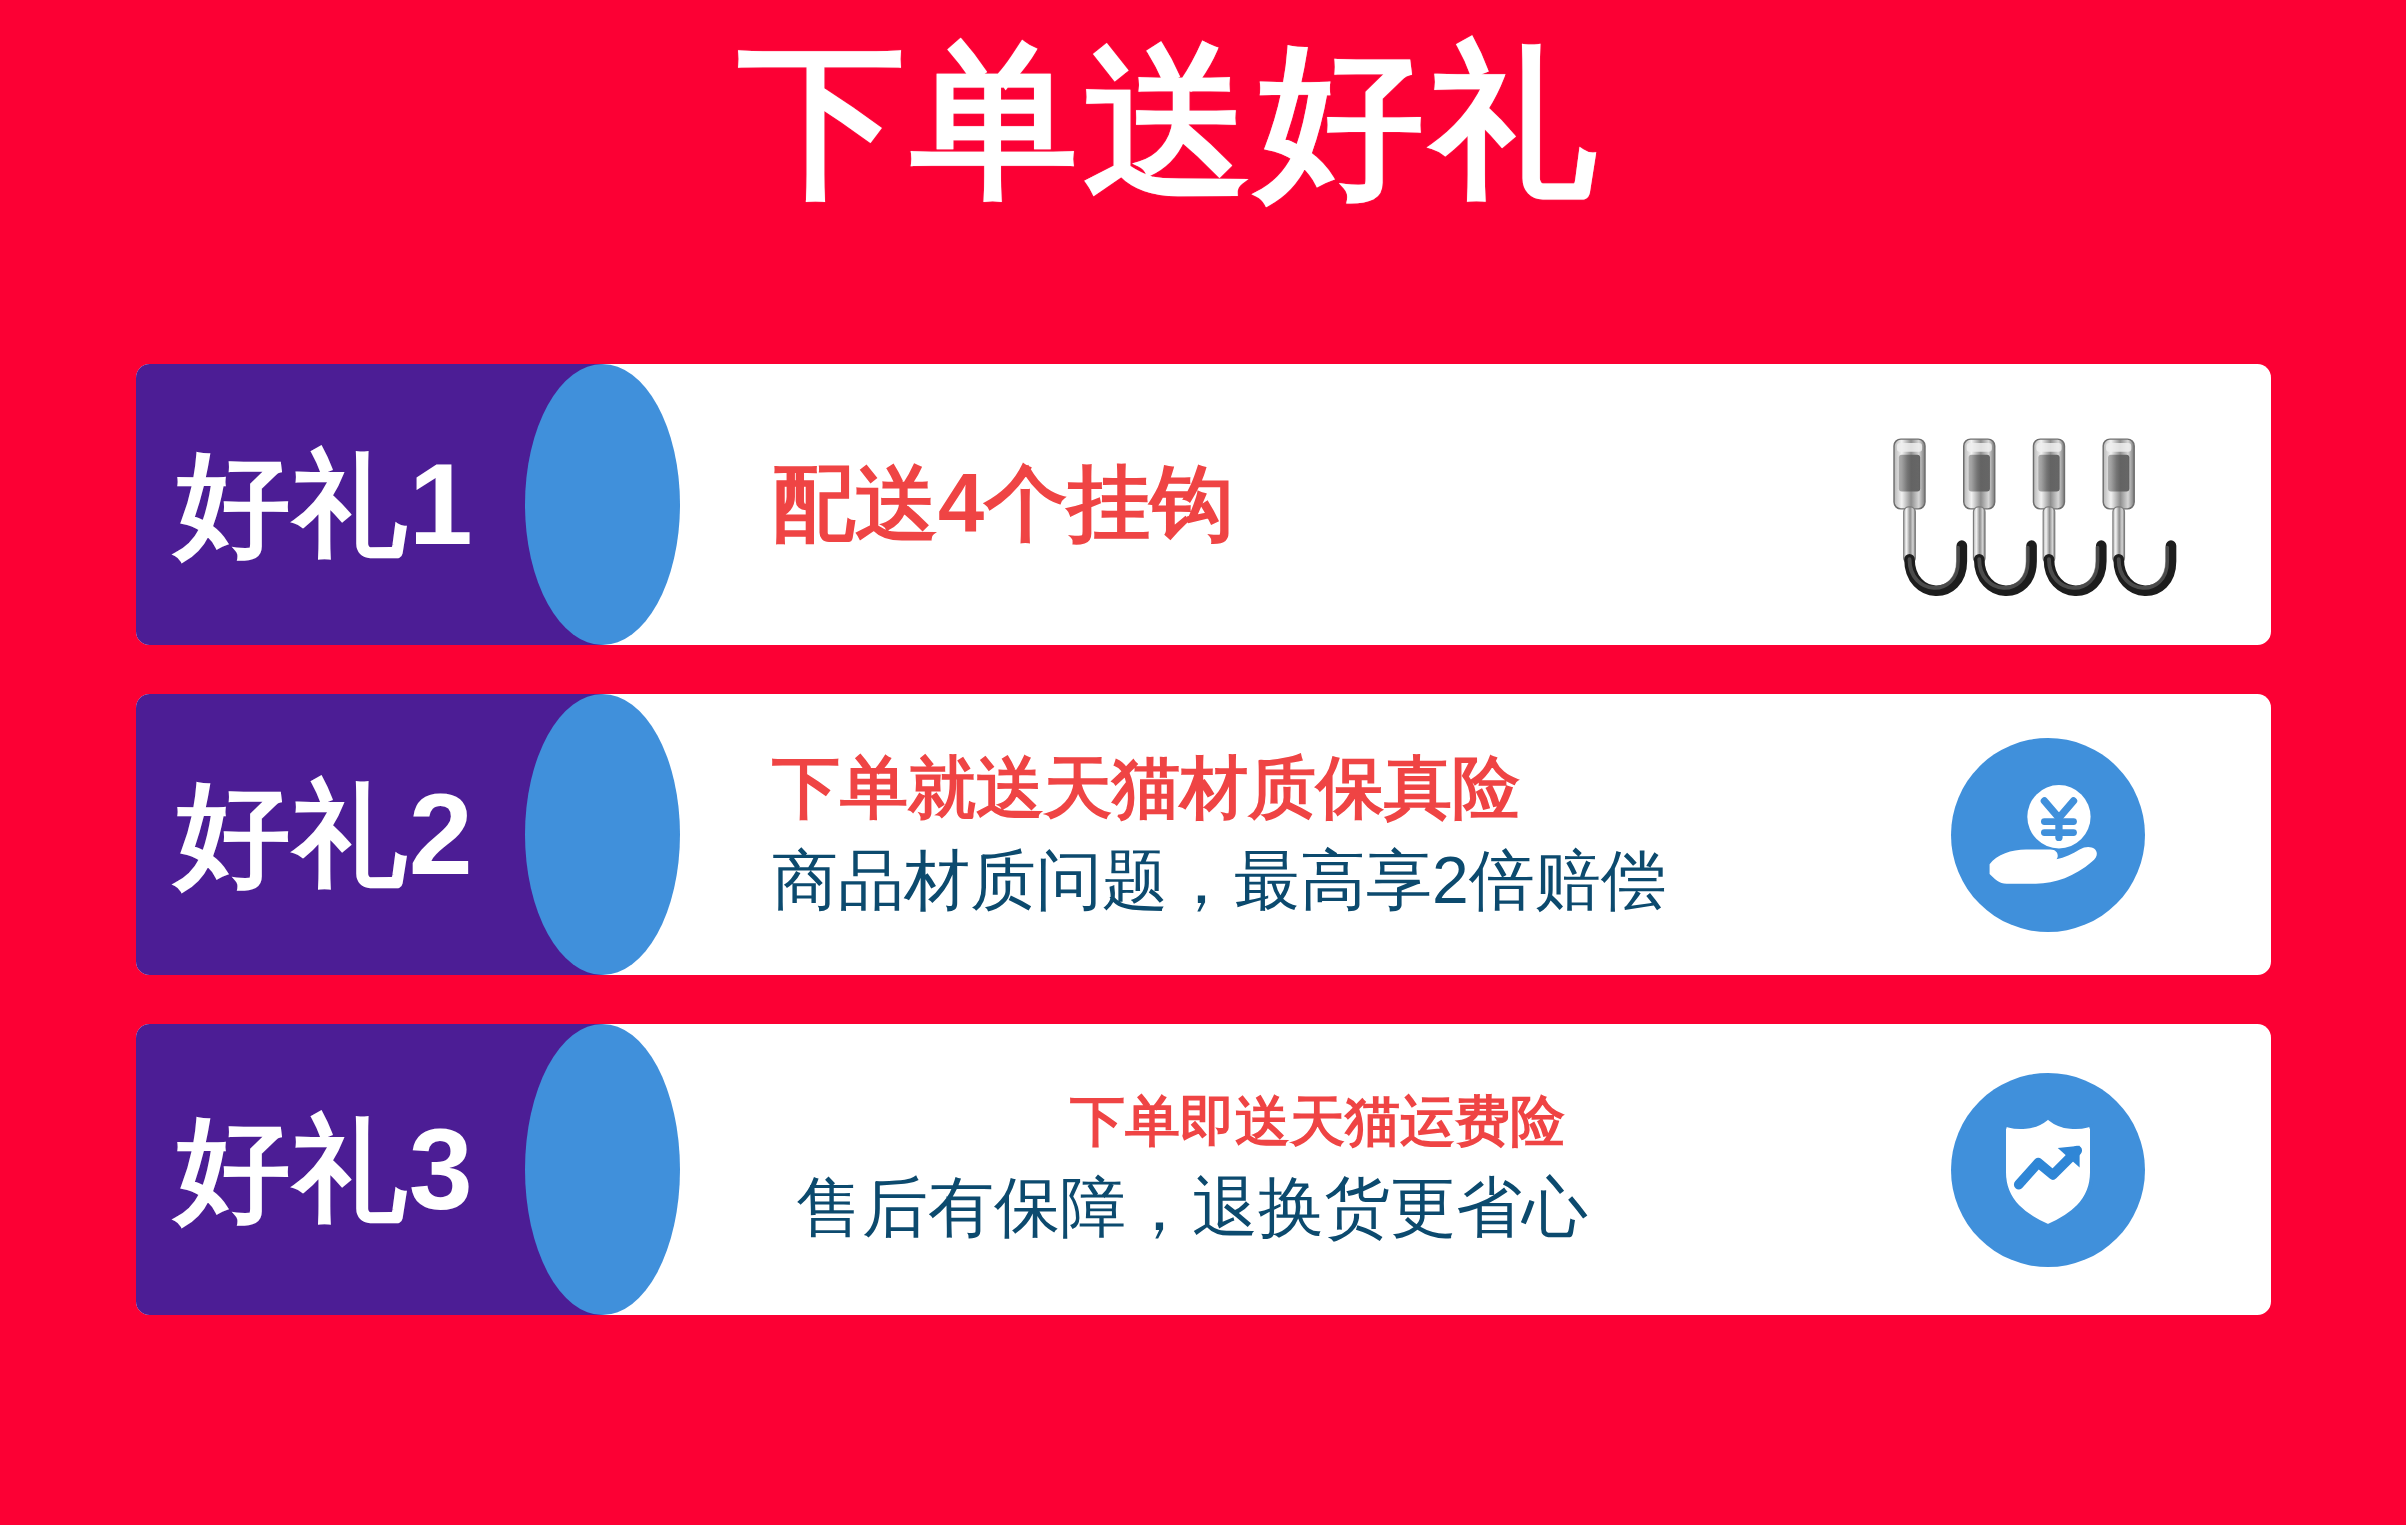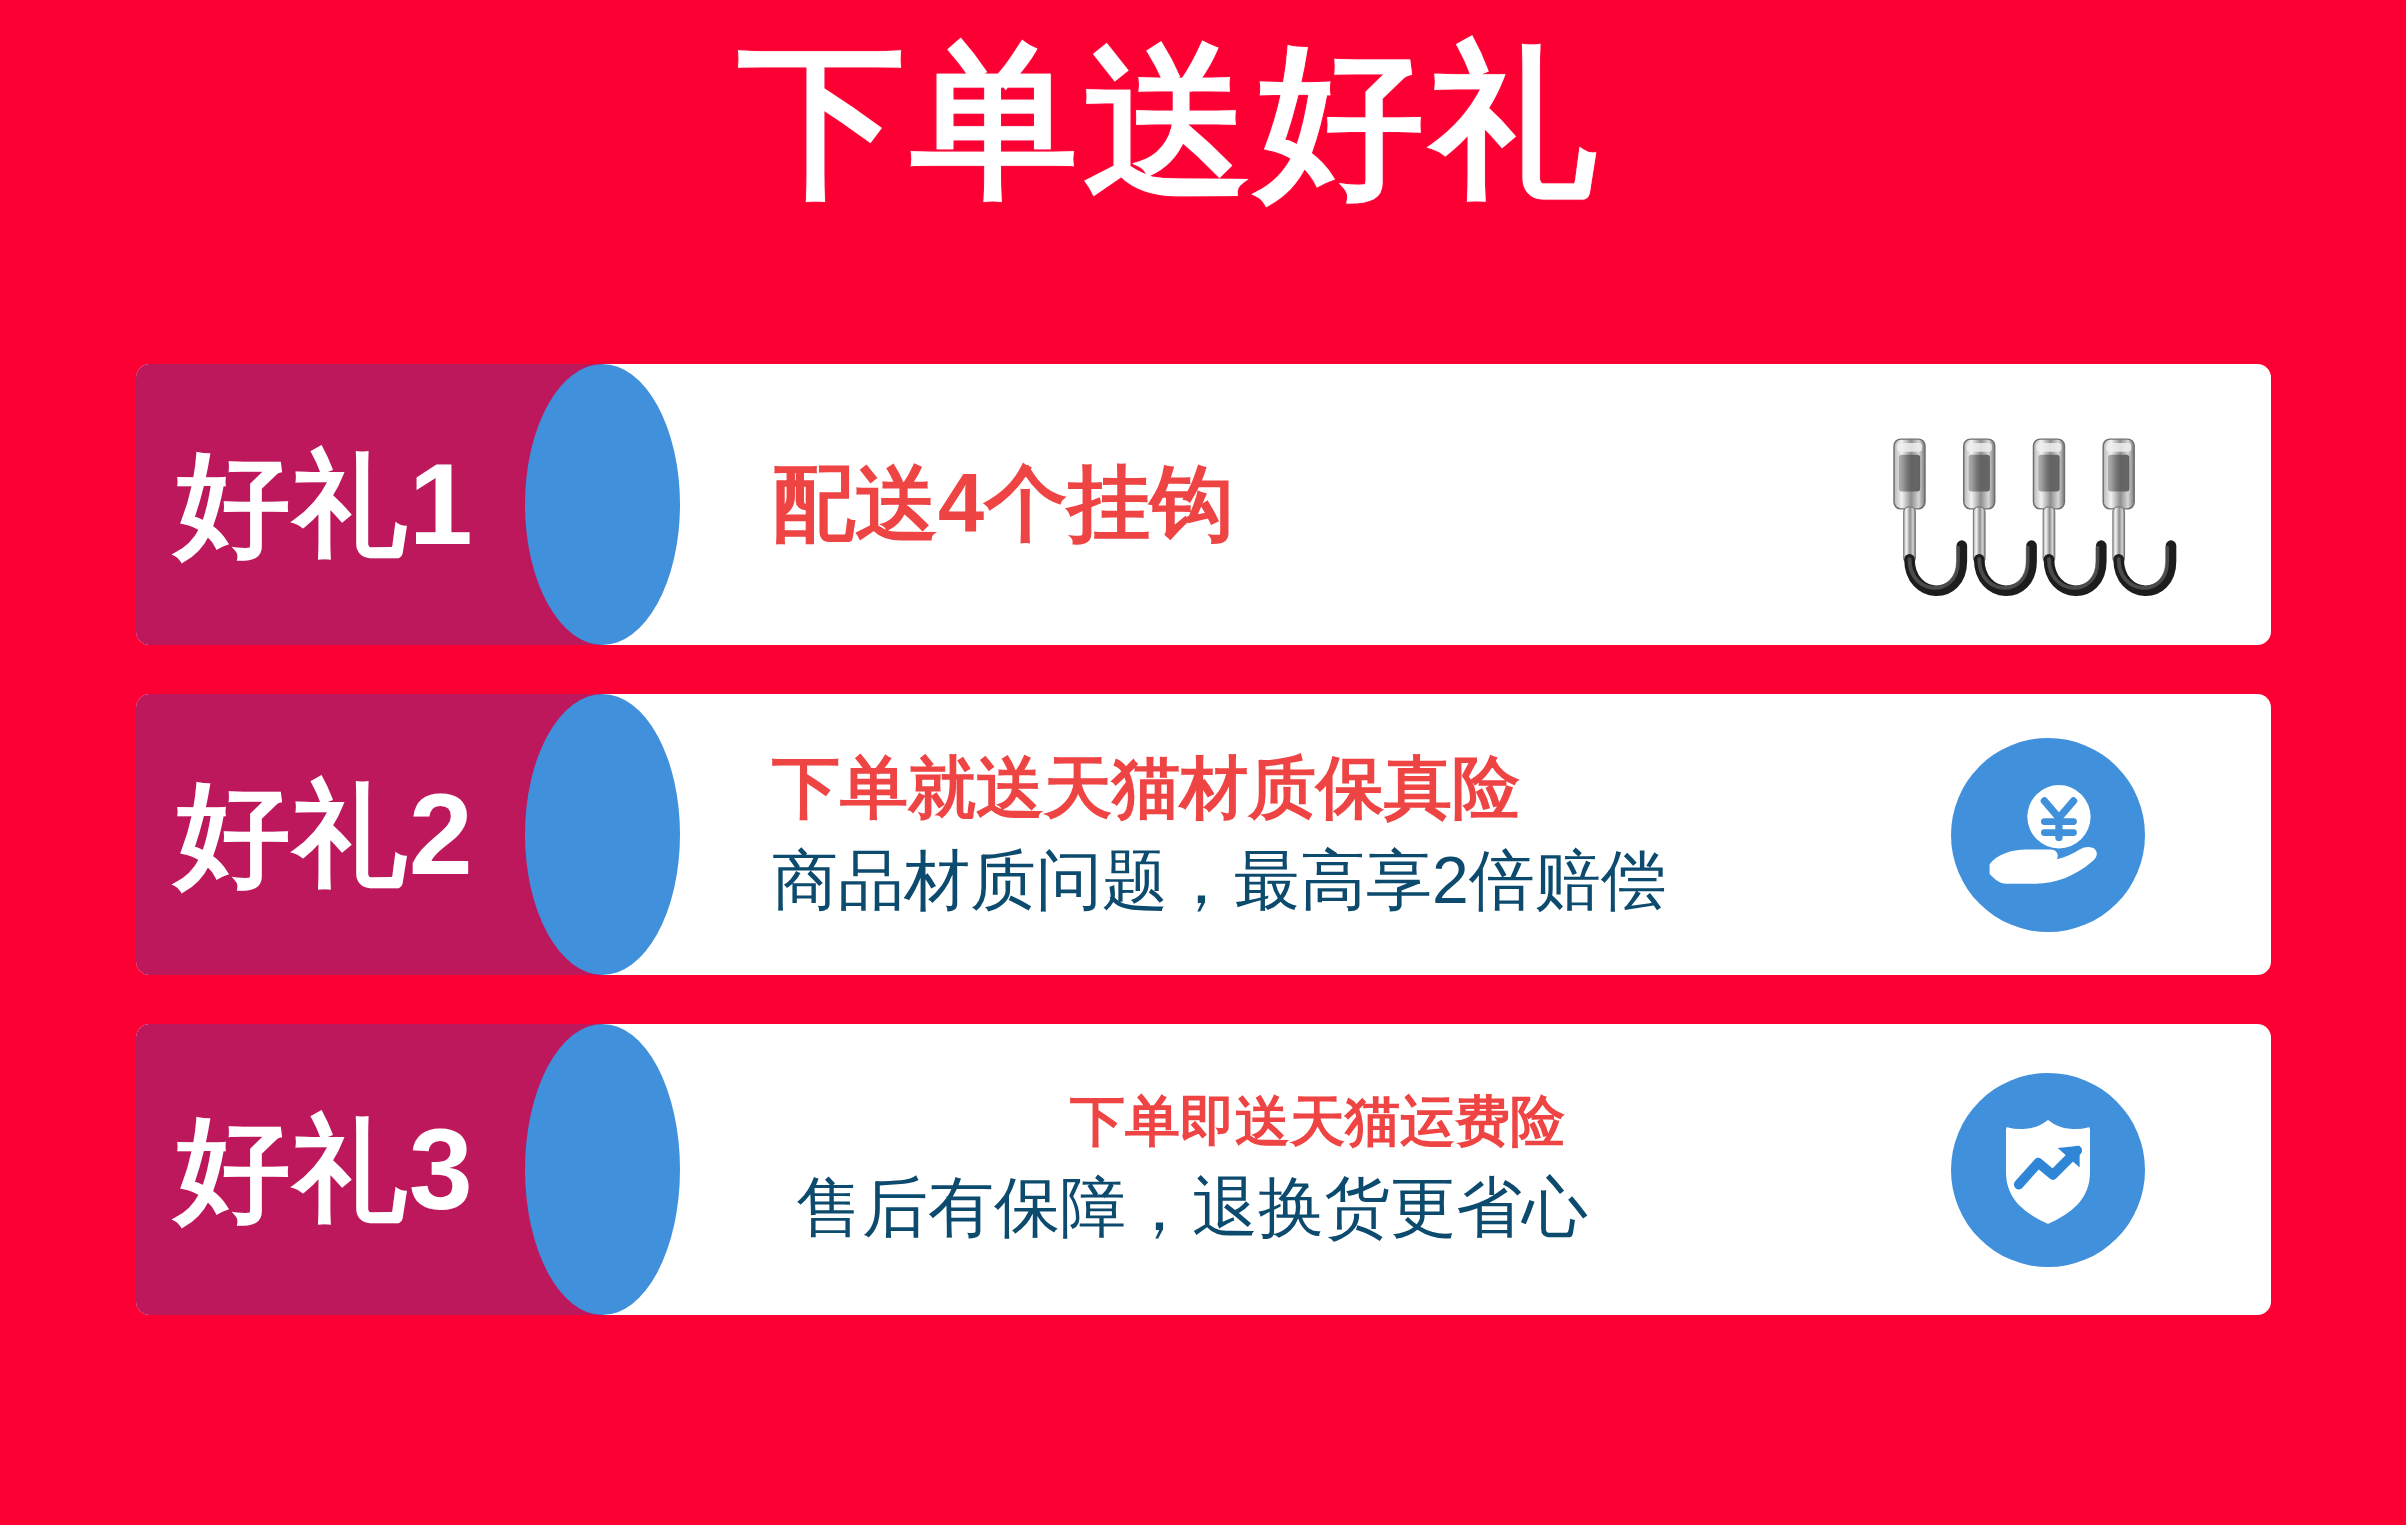--- a/index.html
+++ b/index.html
@@ -57,21 +57,21 @@
   }
   .card.card-1 { height: 281px; }
   .card.card-2 { height: 281px; }
   .card.card-3 { height: 291px; margin-bottom: 0; gap: 24px; }
 
   
   .badge {
     position: relative;
     width: 466px;
     flex: 0 0 466px;
-    background: #be185d;
+    background: #4c1d95;
     display: flex;
     align-items: center;
     justify-content: flex-start;
     padding-left: 39px;
     box-sizing: border-box;
   }
   .badge::after {
     content: "";
     position: absolute;
     right: -78px;

